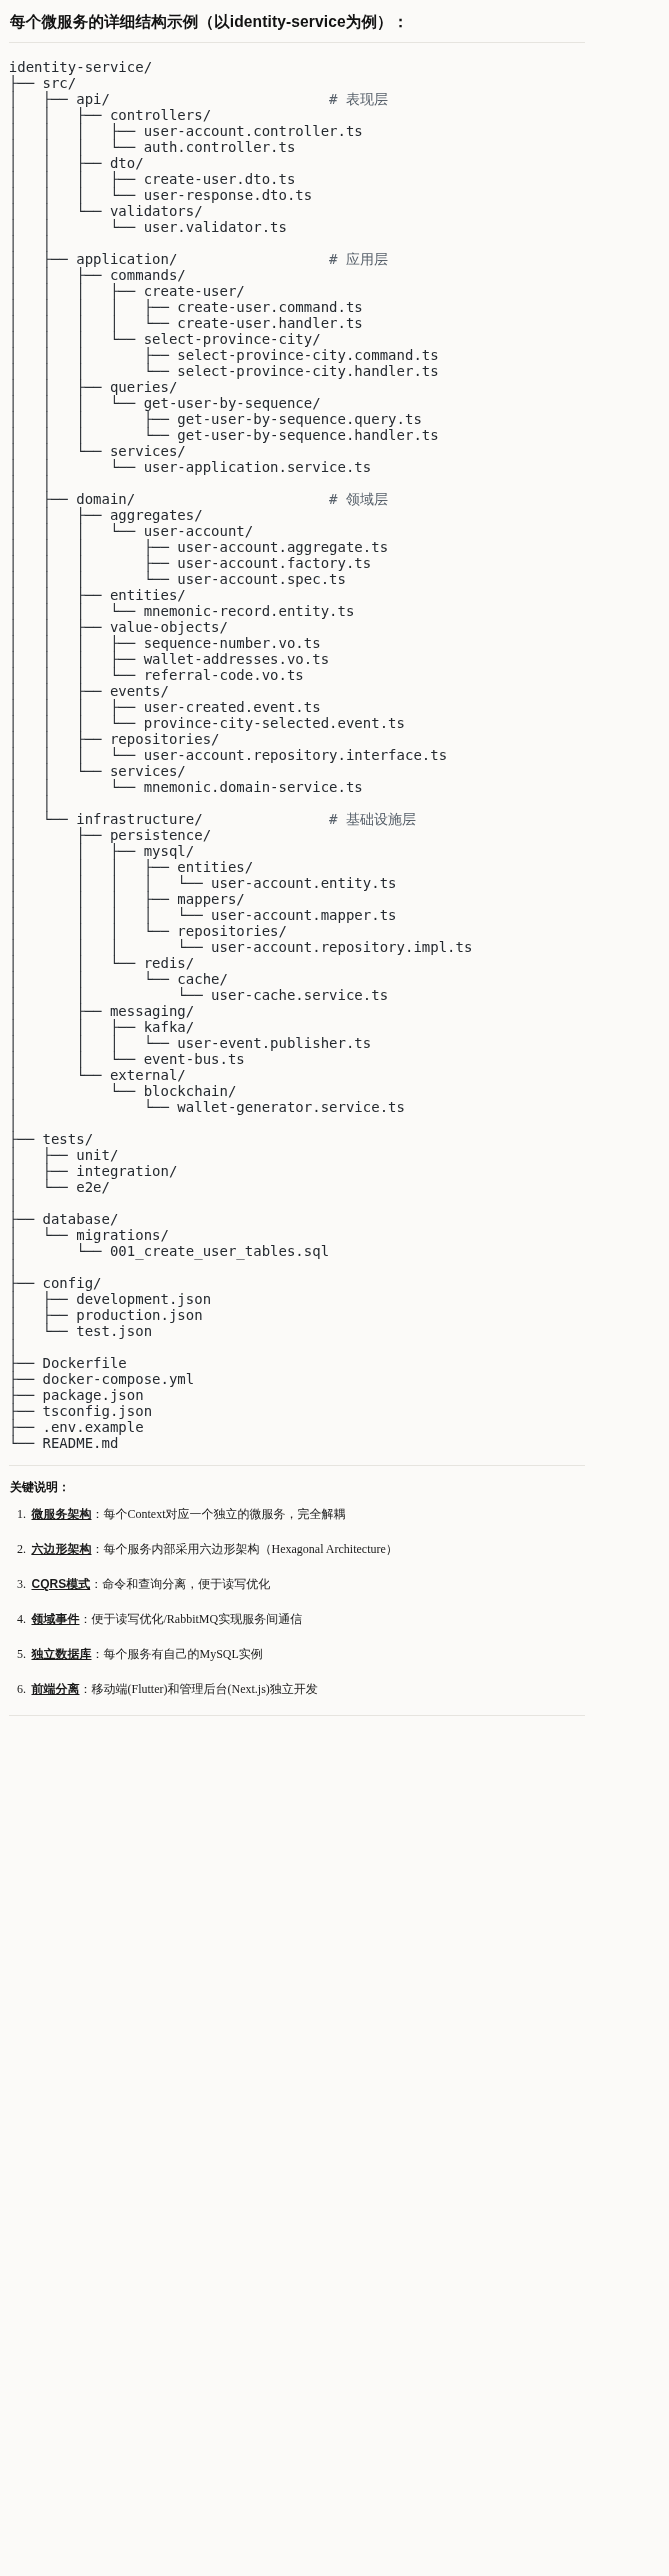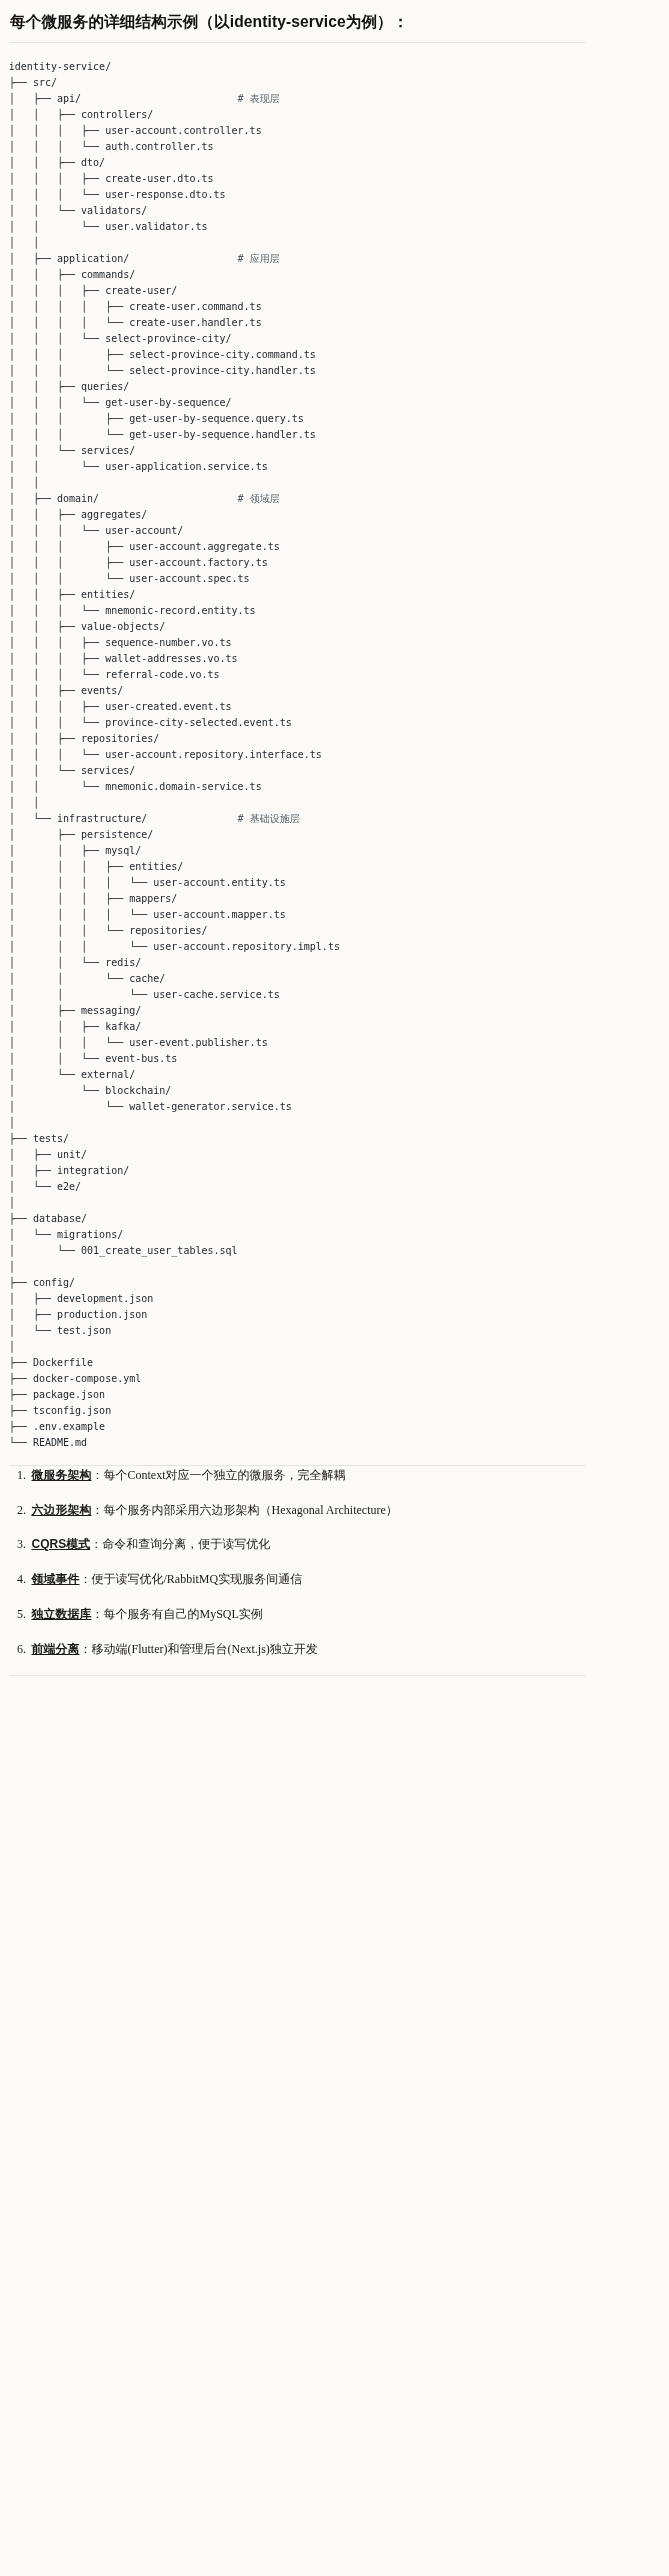--- a/index.html
+++ b/index.html
@@ -34,21 +34,21 @@
   .rule {
     height: 0.6px;
     background: #e6e4df;
     border: 0;
     margin: 0 8.8px 0 8.8px;
   }
 
   
   .tree-block {
     font-family: "DejaVu Sans Mono", "Liberation Mono", monospace;
-    font-size: 10px;
+    font-size: 14px;
     line-height: 16px;
     color: #24292f;
     white-space: pre;
     padding: 16.3px 0 13.8px 8.8px;
     margin: 0;
     overflow: visible;
     letter-spacing: 0px;
     tab-size: 4;
   }
   .tree-line {
@@ -108,20 +108,21 @@
 
   <h1 class="doc-heading">每个微服务的详细结构示例（以identity-service为例）：</h1>
 
   <hr class="rule">
 
   <pre class="tree-block" id="tree-block"><span class="tree-line"><span>identity-service/</span></span><span class="tree-line"><span>├── src/</span></span><span class="tree-line"><span>│   ├── api/</span><span>                          </span><span class="cmt"># 表现层</span></span><span class="tree-line"><span>│   │   ├── controllers/</span></span><span class="tree-line"><span>│   │   │   ├── user-account.controller.ts</span></span><span class="tree-line"><span>│   │   │   └── auth.controller.ts</span></span><span class="tree-line"><span>│   │   ├── dto/</span></span><span class="tree-line"><span>│   │   │   ├── create-user.dto.ts</span></span><span class="tree-line"><span>│   │   │   └── user-response.dto.ts</span></span><span class="tree-line"><span>│   │   └── validators/</span></span><span class="tree-line"><span>│   │       └── user.validator.ts</span></span><span class="tree-line"><span>│   │</span></span><span class="tree-line"><span>│   ├── application/</span><span>                  </span><span class="cmt"># 应用层</span></span><span class="tree-line"><span>│   │   ├── commands/</span></span><span class="tree-line"><span>│   │   │   ├── create-user/</span></span><span class="tree-line"><span>│   │   │   │   ├── create-user.command.ts</span></span><span class="tree-line"><span>│   │   │   │   └── create-user.handler.ts</span></span><span class="tree-line"><span>│   │   │   └── select-province-city/</span></span><span class="tree-line"><span>│   │   │       ├── select-province-city.command.ts</span></span><span class="tree-line"><span>│   │   │       └── select-province-city.handler.ts</span></span><span class="tree-line"><span>│   │   ├── queries/</span></span><span class="tree-line"><span>│   │   │   └── get-user-by-sequence/</span></span><span class="tree-line"><span>│   │   │       ├── get-user-by-sequence.query.ts</span></span><span class="tree-line"><span>│   │   │       └── get-user-by-sequence.handler.ts</span></span><span class="tree-line"><span>│   │   └── services/</span></span><span class="tree-line"><span>│   │       └── user-application.service.ts</span></span><span class="tree-line"><span>│   │</span></span><span class="tree-line"><span>│   ├── domain/</span><span>                       </span><span class="cmt"># 领域层</span></span><span class="tree-line"><span>│   │   ├── aggregates/</span></span><span class="tree-line"><span>│   │   │   └── user-account/</span></span><span class="tree-line"><span>│   │   │       ├── user-account.aggregate.ts</span></span><span class="tree-line"><span>│   │   │       ├── user-account.factory.ts</span></span><span class="tree-line"><span>│   │   │       └── user-account.spec.ts</span></span><span class="tree-line"><span>│   │   ├── entities/</span></span><span class="tree-line"><span>│   │   │   └── mnemonic-record.entity.ts</span></span><span class="tree-line"><span>│   │   ├── value-objects/</span></span><span class="tree-line"><span>│   │   │   ├── sequence-number.vo.ts</span></span><span class="tree-line"><span>│   │   │   ├── wallet-addresses.vo.ts</span></span><span class="tree-line"><span>│   │   │   └── referral-code.vo.ts</span></span><span class="tree-line"><span>│   │   ├── events/</span></span><span class="tree-line"><span>│   │   │   ├── user-created.event.ts</span></span><span class="tree-line"><span>│   │   │   └── province-city-selected.event.ts</span></span><span class="tree-line"><span>│   │   ├── repositories/</span></span><span class="tree-line"><span>│   │   │   └── user-account.repository.interface.ts</span></span><span class="tree-line"><span>│   │   └── services/</span></span><span class="tree-line"><span>│   │       └── mnemonic.domain-service.ts</span></span><span class="tree-line"><span>│   │</span></span><span class="tree-line"><span>│   └── infrastructure/</span><span>               </span><span class="cmt"># 基础设施层</span></span><span class="tree-line"><span>│       ├── persistence/</span></span><span class="tree-line"><span>│       │   ├── mysql/</span></span><span class="tree-line"><span>│       │   │   ├── entities/</span></span><span class="tree-line"><span>│       │   │   │   └── user-account.entity.ts</span></span><span class="tree-line"><span>│       │   │   ├── mappers/</span></span><span class="tree-line"><span>│       │   │   │   └── user-account.mapper.ts</span></span><span class="tree-line"><span>│       │   │   └── repositories/</span></span><span class="tree-line"><span>│       │   │       └── user-account.repository.impl.ts</span></span><span class="tree-line"><span>│       │   └── redis/</span></span><span class="tree-line"><span>│       │       └── cache/</span></span><span class="tree-line"><span>│       │           └── user-cache.service.ts</span></span><span class="tree-line"><span>│       ├── messaging/</span></span><span class="tree-line"><span>│       │   ├── kafka/</span></span><span class="tree-line"><span>│       │   │   └── user-event.publisher.ts</span></span><span class="tree-line"><span>│       │   └── event-bus.ts</span></span><span class="tree-line"><span>│       └── external/</span></span><span class="tree-line"><span>│           └── blockchain/</span></span><span class="tree-line"><span>│               └── wallet-generator.service.ts</span></span><span class="tree-line"><span>│</span></span><span class="tree-line"><span>├── tests/</span></span><span class="tree-line"><span>│   ├── unit/</span></span><span class="tree-line"><span>│   ├── integration/</span></span><span class="tree-line"><span>│   └── e2e/</span></span><span class="tree-line"><span>│</span></span><span class="tree-line"><span>├── database/</span></span><span class="tree-line"><span>│   └── migrations/</span></span><span class="tree-line"><span>│       └── 001_create_user_tables.sql</span></span><span class="tree-line"><span>│</span></span><span class="tree-line"><span>├── config/</span></span><span class="tree-line"><span>│   ├── development.json</span></span><span class="tree-line"><span>│   ├── production.json</span></span><span class="tree-line"><span>│   └── test.json</span></span><span class="tree-line"><span>│</span></span><span class="tree-line"><span>├── Dockerfile</span></span><span class="tree-line"><span>├── docker-compose.yml</span></span><span class="tree-line"><span>├── package.json</span></span><span class="tree-line"><span>├── tsconfig.json</span></span><span class="tree-line"><span>├── .env.example</span></span><span class="tree-line"><span>└── README.md</span></span></pre>
 
   <hr class="rule">
 
   <div class="notes-wrap">
+    <div class="notes-title">关键说明：</div>
 
     <ol class="notes" id="notes-list">
         <li><span class="lead">微服务架构</span><span>：每个Context对应一个独立的微服务，完全解耦</span></li>
         <li><span class="lead">六边形架构</span><span>：每个服务内部采用六边形架构（Hexagonal Architecture）</span></li>
         <li><span class="lead">CQRS模式</span><span>：命令和查询分离，便于读写优化</span></li>
         <li><span class="lead">领域事件</span><span>：便于读写优化/RabbitMQ实现服务间通信</span></li>
         <li><span class="lead">独立数据库</span><span>：每个服务有自己的MySQL实例</span></li>
         <li><span class="lead">前端分离</span><span>：移动端(Flutter)和管理后台(Next.js)独立开发</span></li>
       </ol>
 

